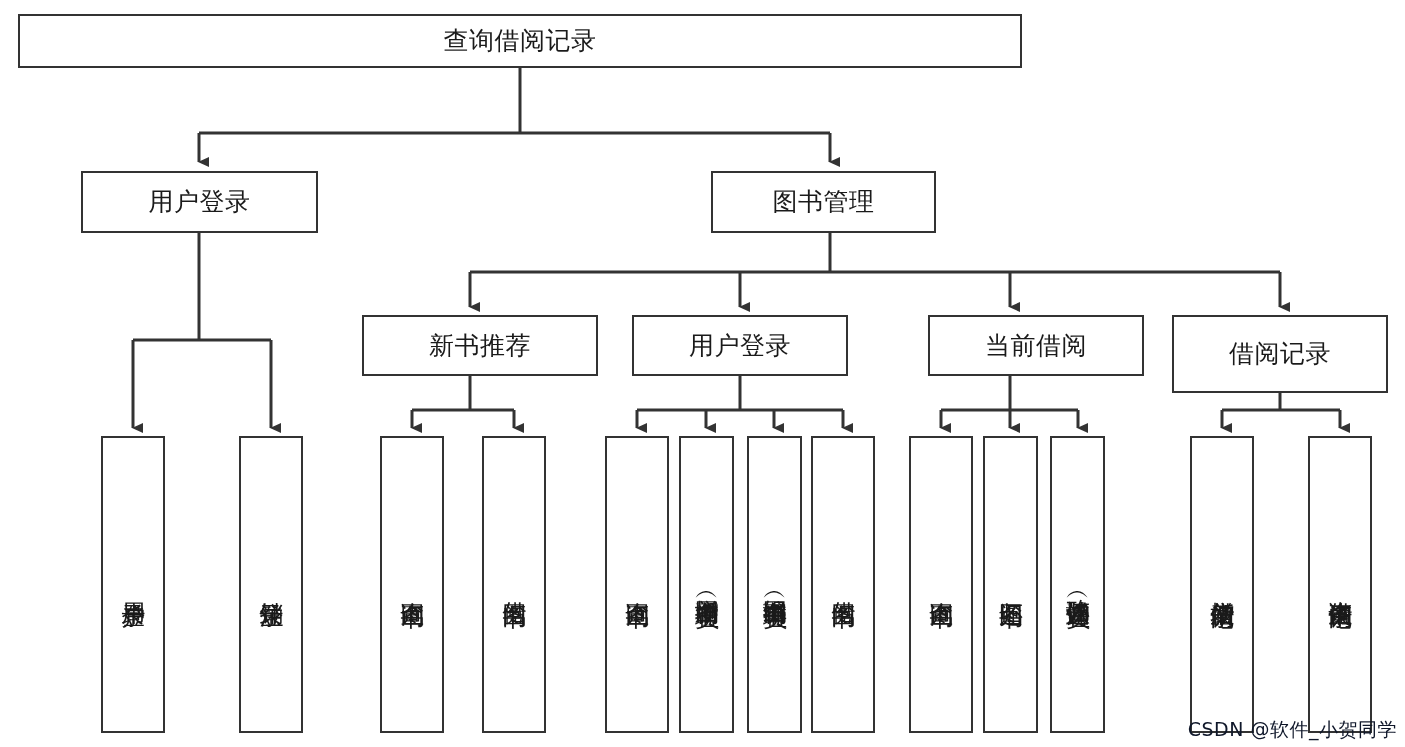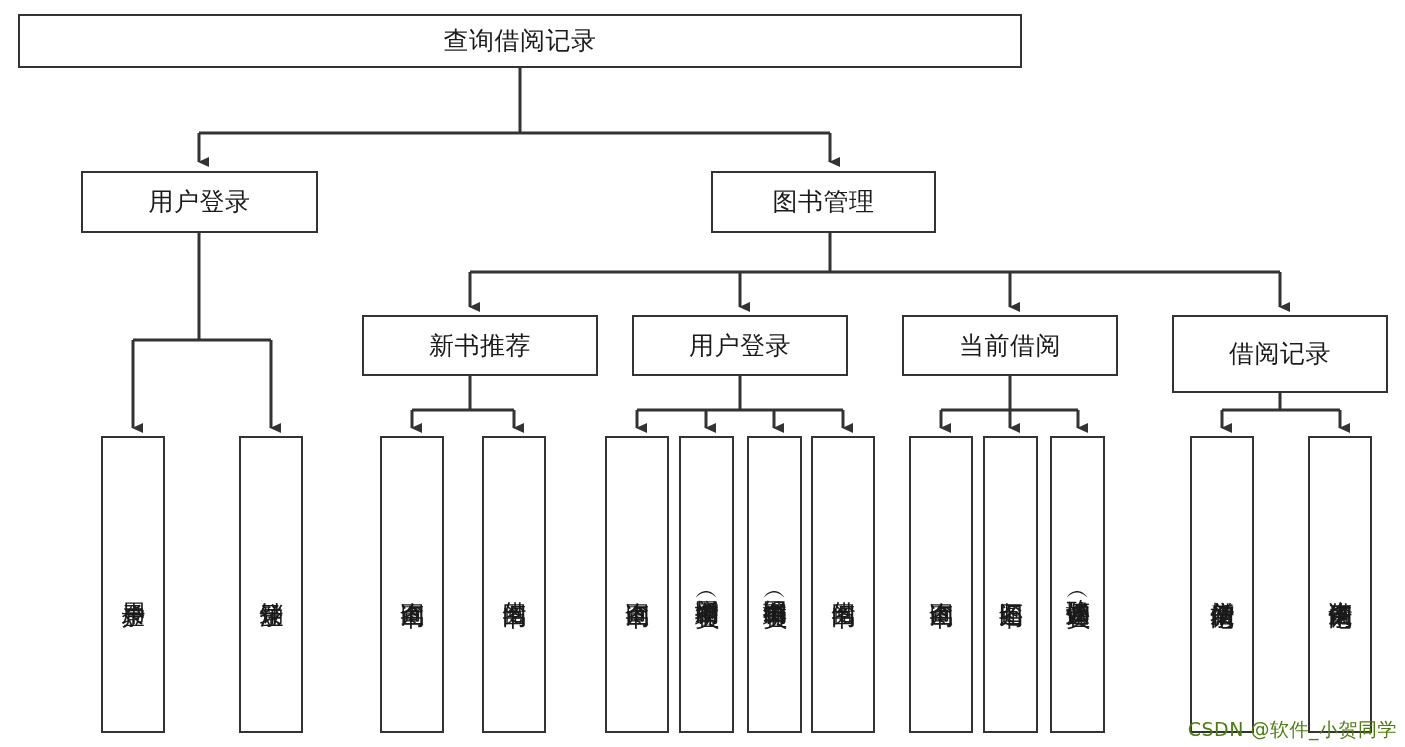--- a/index.html
+++ b/index.html
@@ -53,21 +53,21 @@
     white-space: nowrap;
   }
   .leaf-box .node-label-v {
     font-size: 24px;
   }
   .watermark {
     position: absolute;
     right: 8px;
     bottom: 4px;
     font-size: 19px;
-    color: #4d7c0f;
+    color: #0f172a;
     white-space: nowrap;
     letter-spacing: 0.5px;
     user-select: none;
   }
 </style>
 </head>
 <body>
 
 <div id="diagram-root">
 
@@ -131,21 +131,21 @@
   <div class="node-box" style="left:711px; top:171px; width:225px; height:62px;text-align:right;">
     <span class="node-label-h">图书管理</span>
   </div>
 
   <div class="node-box" style="left:362px; top:315px; width:236px; height:61px;">
     <span class="node-label-h">新书推荐</span>
   </div>
   <div class="node-box" style="left:632px; top:315px; width:216px; height:61px;">
     <span class="node-label-h">用户登录</span>
   </div>
-  <div class="node-box" style="left:902px; top:315px; width:216px; height:61px;text-align:right;">
+  <div class="node-box" style="left:928px; top:315px; width:216px; height:61px;text-align:right;">
     <span class="node-label-h">当前借阅</span>
   </div>
   <div class="node-box" style="left:1172px; top:315px; width:216px; height:78px;">
     <span class="node-label-h">借阅记录</span>
   </div>
 
   <div class="node-box leaf-box" style="left:101px; top:436px; width:64px; height:297px;">
     <span class="node-label-v">用户登录</span>
   </div>
   <div class="node-box leaf-box" style="left:239px; top:436px; width:64px; height:297px;">

